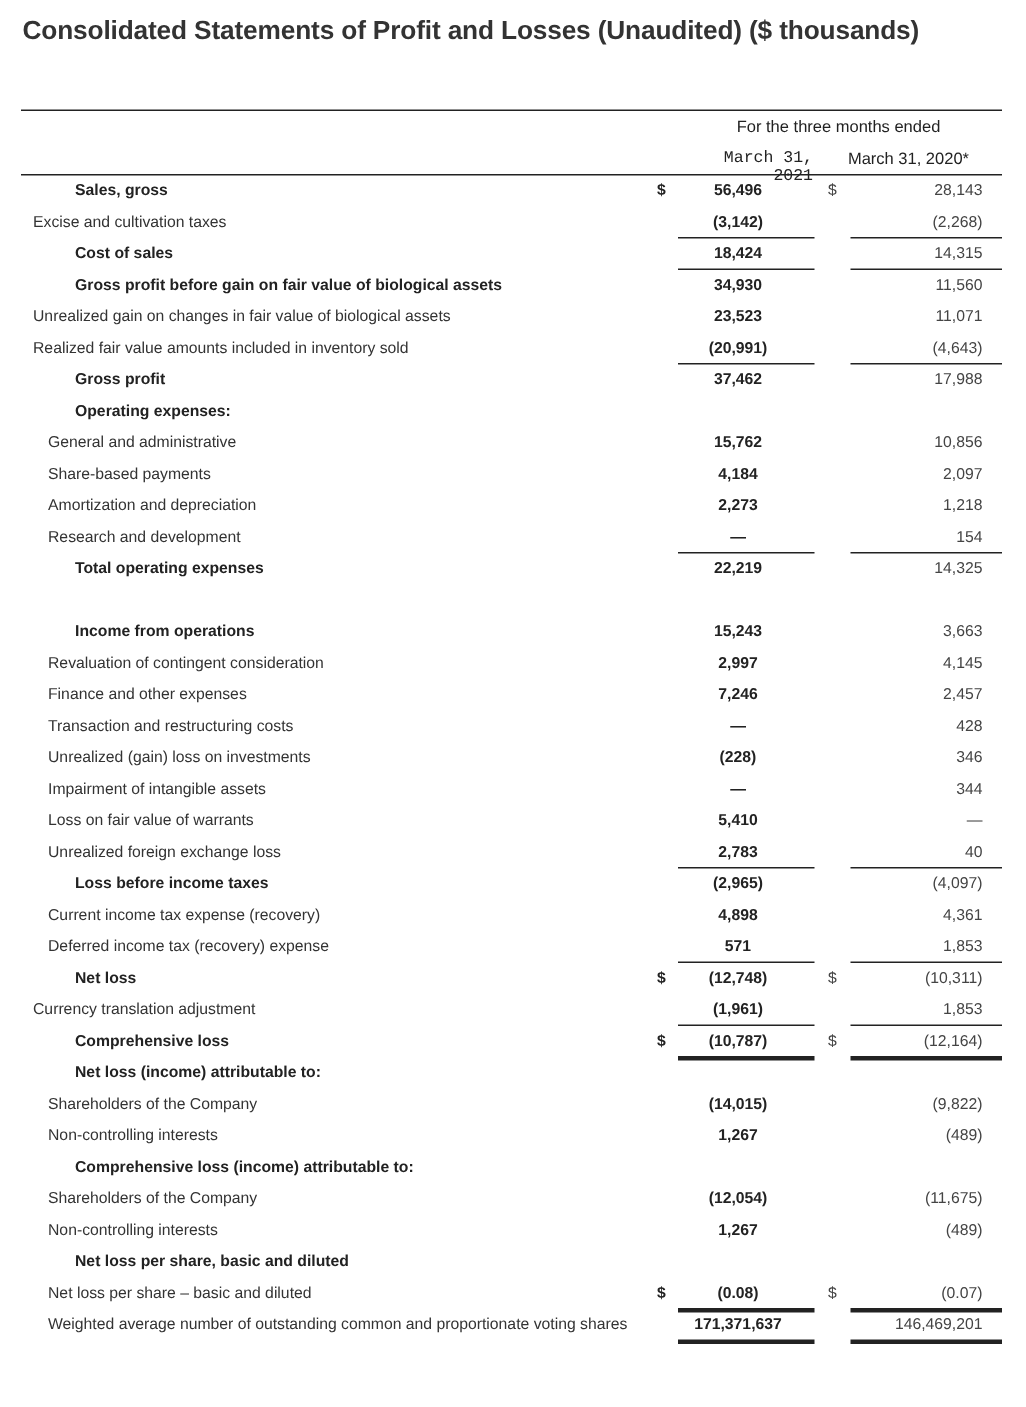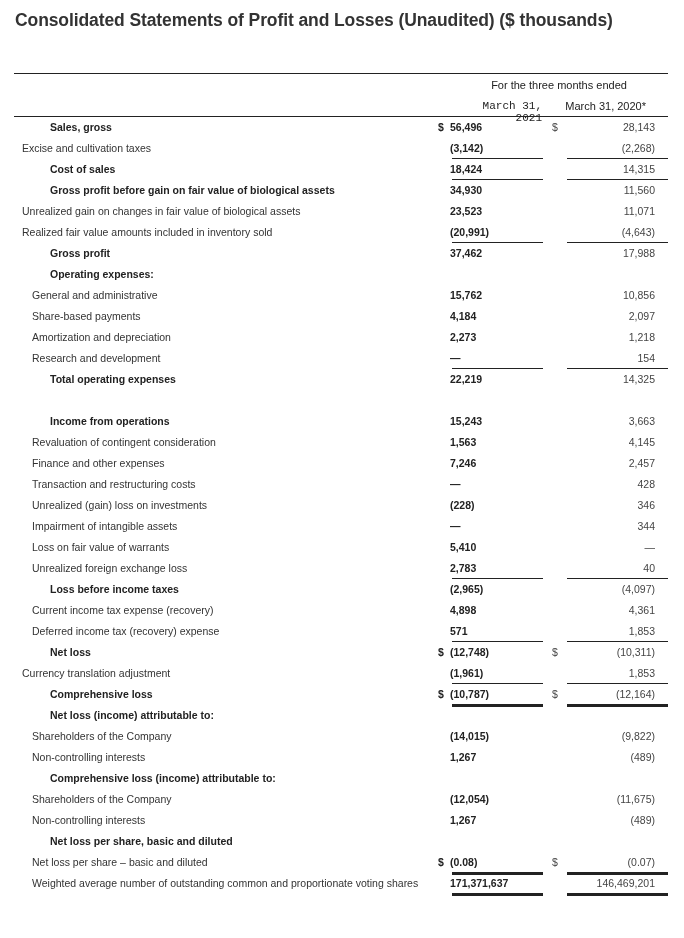--- a/index.html
+++ b/index.html
@@ -18,21 +18,21 @@
   .hdr2b { position: absolute; top: 100px; left: 546px; width: 100px; text-align: right;
     font-family: "Liberation Sans", sans-serif; font-size: 11px; color: #222; }
   .hdrline { position: absolute; left: 14px; top: 116px; width: 654px; height: 0; border-top: 1.5px solid #222; }
 
   .rows { position: absolute; left: 0; top: 117px; width: 684px; }
   .row { position: relative; height: 21px; font-family: "Liberation Sans", sans-serif; font-size: 10.5px; }
   .row .lbl { position: absolute; left: 22px; top: 4px; white-space: nowrap; color: #333; }
   .row.indent .lbl { left: 32px; }
   .row.bold .lbl { font-weight: bold; color: #222; padding-left: 28px; }
   .row .d1 { position: absolute; left: 438px; top: 4px; font-weight: bold; color: #222; }
-  .row .v1 { position: absolute; left: 450px; width: 84px; top: 4px; text-align: left; font-weight: bold; color: #222; }
+  .row .v1 { position: absolute; left: 450px; width: 84px; top: 4px; text-align: center; font-weight: bold; color: #222; }
   .row .d2 { position: absolute; left: 552px; top: 4px; color: #444; }
   .row .v2 { position: absolute; left: 566px; width: 89px; top: 4px; text-align: right; color: #444; }
   .ul1, .ul2 { position: absolute; top: 20px; height: 0; border-top: 1px solid #222; }
   .ul1 { left: 452px; width: 91px; }
   .ul2 { left: 567px; width: 101px; }
   .dbl { border-top: 3px solid #222; }
   .spacer { height: 21px; }
 </style>
 </head>
 <body>
@@ -121,21 +121,21 @@
       <span class="v2">14,325</span>
     </div>
     <div class="spacer"></div>
     <div class="row bold">
       <span class="lbl">Income from operations</span>
       <span class="v1">15,243</span>
       <span class="v2">3,663</span>
     </div>
     <div class="row indent">
       <span class="lbl">Revaluation of contingent consideration</span>
-      <span class="v1">1,563</span>
+      <span class="v1">2,997</span>
       <span class="v2">4,145</span>
     </div>
     <div class="row indent">
       <span class="lbl">Finance and other expenses</span>
       <span class="v1">7,246</span>
       <span class="v2">2,457</span>
     </div>
     <div class="row indent">
       <span class="lbl">Transaction and restructuring costs</span>
       <span class="v1">—</span>

